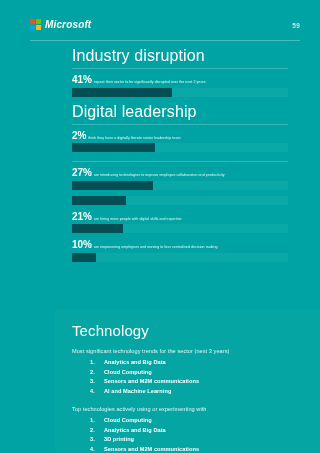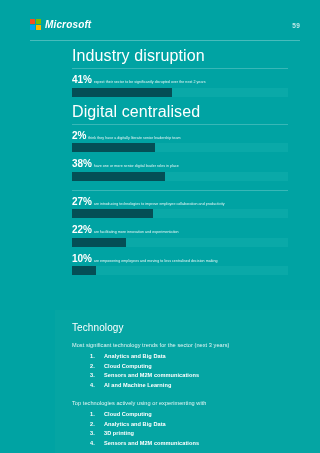--- a/index.html
+++ b/index.html
@@ -145,21 +145,21 @@
     left: 55px;
     top: 310px;
     width: 265px;
     height: 143px;
     background: #05a5a3;
     box-sizing: border-box;
     padding: 12px 0 0 17px;
   }
   .tech-title {
     color: #ffffff;
-    font-size: 10px;
+    font-size: 15px;
     font-weight: 400;
     letter-spacing: 0.1px;
     margin: 0 0 9px 0;
   }
   .tech-sub {
     color: #e4f6f5;
     font-size: 5.6px;
     font-weight: 400;
     letter-spacing: 0.05px;
     margin: 0 0 4px 0;
@@ -213,59 +213,55 @@
             <div class="stat-line">
               <span class="stat-pct">41%</span>
               <span class="stat-text">expect their sector to be significantly disrupted over the next 2 years</span>
             </div>
             <div class="bar-track">
               <div class="bar-fill" style="width: 46.33%;"></div>
             </div>
           </div>
         </div>
         <div class="section">
-          <div class="section-title">Digital centralised</div>
+          <div class="section-title">Digital leadership</div>
           <div class="section-rule"></div>
           <div class="stat">
             <div class="stat-line">
               <span class="stat-pct">2%</span>
               <span class="stat-text">think they have a digitally literate senior leadership team</span>
             </div>
             <div class="bar-track">
               <div class="bar-fill" style="width: 38.42%;"></div>
-            </div>
-          </div>
-          <div class="stat">
-            <div class="stat-line">
-              <span class="stat-pct">38%</span>
-              <span class="stat-text">have one or more senior digital leader roles in place</span>
-            </div>
-            <div class="bar-track">
-              <div class="bar-fill" style="width: 42.94%;"></div>
             </div>
           </div>
         </div>
         <div class="section">
           <div class="section-rule"></div>
           <div class="stat">
             <div class="stat-line">
               <span class="stat-pct">27%</span>
               <span class="stat-text">are introducing technologies to improve employee collaboration and productivity</span>
             </div>
             <div class="bar-track">
               <div class="bar-fill" style="width: 37.29%;"></div>
             </div>
           </div>
           <div class="stat">
-            <div class="stat-line">
-              <span class="stat-pct">22%</span>
-              <span class="stat-text">are facilitating more innovation and experimentation</span>
-            </div>
             <div class="bar-track">
               <div class="bar-fill" style="width: 24.86%;"></div>
+            </div>
+          </div>
+          <div class="stat">
+            <div class="stat-line">
+              <span class="stat-pct">21%</span>
+              <span class="stat-text">are hiring more people with digital skills and expertise</span>
+            </div>
+            <div class="bar-track">
+              <div class="bar-fill" style="width: 23.73%;"></div>
             </div>
           </div>
           <div class="stat">
             <div class="stat-line">
               <span class="stat-pct">10%</span>
               <span class="stat-text">are empowering employees and moving to less centralised decision making</span>
             </div>
             <div class="bar-track">
               <div class="bar-fill" style="width: 11.3%;"></div>
             </div>

